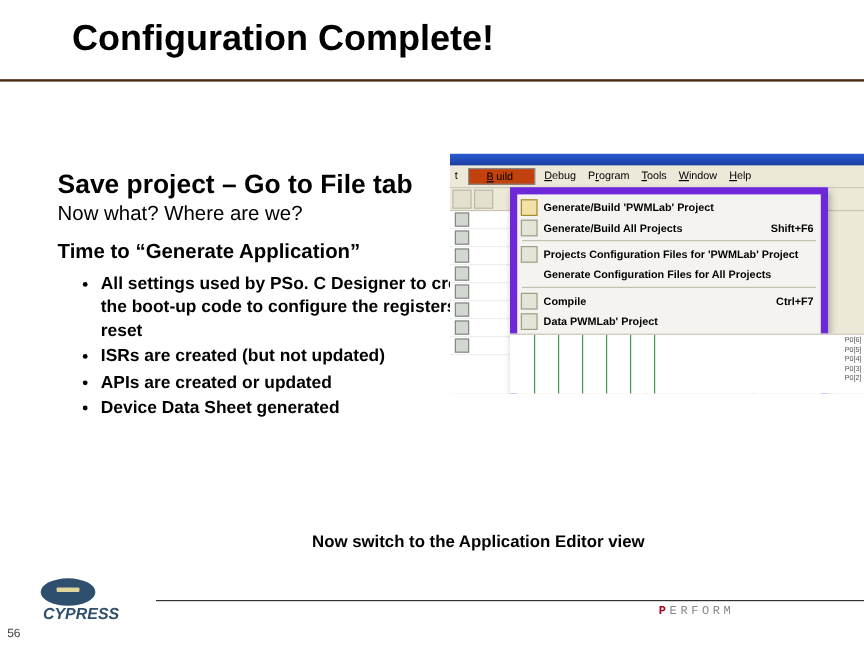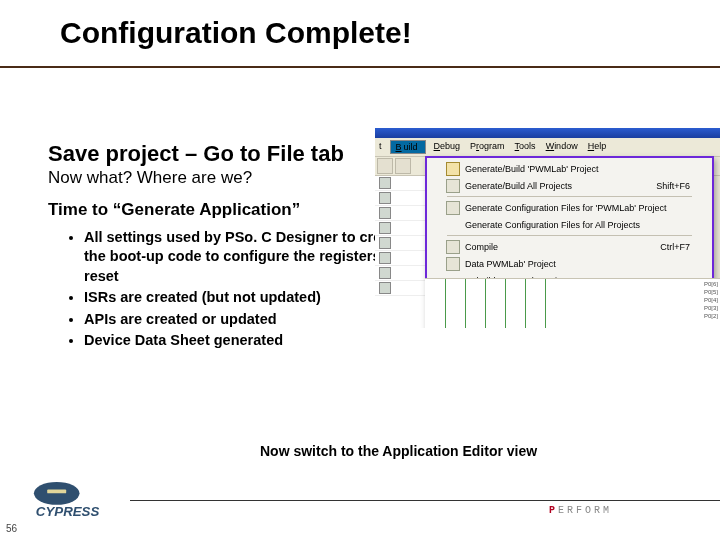--- a/index.html
+++ b/index.html
@@ -108,22 +108,22 @@
   .menubar {
     background: #ece9d8;
     border-bottom: 1px solid #c8c4b4;
     padding: 2px 2px;
     display: flex;
     gap: 6px;
     font-size: 9px;
     color: #000;
   }
   .menubar span.active {
-    background: #0369a1;
-    padding: 1px 5px;
+    background: #c2410c;
+    padding: 1px 15px;
     border: 1px solid #888;
   }
   .menubar span { padding: 1px 2px; }
   .menubar u { text-decoration: underline; }
   .toolbar {
     height: 16px;
     background: #ece9d8;
     border-bottom: 1px solid #c8c4b4;
     display:flex;
     gap:2px;
@@ -153,23 +153,24 @@
     width:10px; height:10px;
     background:#d0d8d0;
     border:1px solid #888;
   }
   .dropdown {
     position: absolute;
     top: 28px;
     left: 50px;
     width: 253px;
     background: #f4f3ef;
-    border: 2px solid #6d28d9;
+    border: 6px solid #6d28d9;
     box-shadow: 2px 3px 6px rgba(0,0,0,0.3);
-    padding: 2px 16px;
+    padding: 2px 0;
+    font-weight: bold;
   }
   .dropdown .mi {
     display: flex;
     align-items: center;
     height: 17px;
     padding: 0 6px 0 2px;
     font-size: 9px;
     color: #000;
   }
   .dropdown .mi.disabled { color: #9a9a9a; }
@@ -329,21 +330,21 @@
               <div class="box"></div>
             </div>
           <div class="lbl">Generate/Build All Projects</div>
           <div class="accel">Shift+F6</div>
         </div>
         <div class="sep"></div>
         <div class="mi">
           <div class="ico">
               <div class="box"></div>
             </div>
-          <div class="lbl">Generate Configuration Files for 'PWMLab' Project</div>
+          <div class="lbl">Projects Configuration Files for 'PWMLab' Project</div>
         </div>
         <div class="mi">
           <div class="ico"></div>
           <div class="lbl">Generate Configuration Files for All Projects</div>
         </div>
         <div class="sep"></div>
         <div class="mi">
           <div class="ico">
               <div class="box"></div>
             </div>

